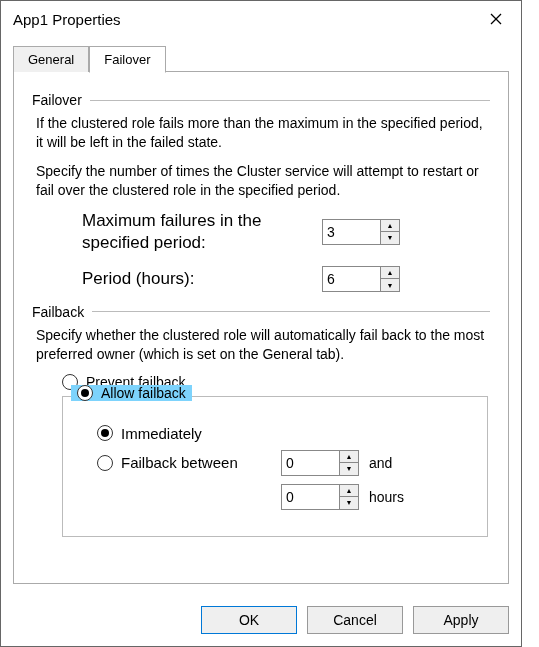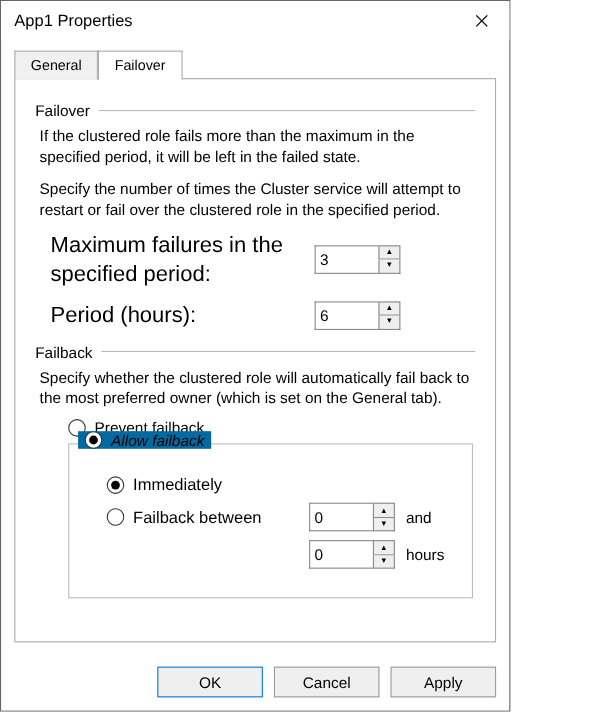--- a/index.html
+++ b/index.html
@@ -4,21 +4,21 @@
 <style>
   * { box-sizing: border-box; }
   html, body {
     margin: 0; padding: 0;
     font-family: "Segoe UI", Tahoma, sans-serif;
     font-size: 13px;
     color: #000;
     background: #fff;
   }
   .window {
-    width: 464px;
+    width: 522px;
     height: 647px;
     border: 1px solid #666;
     background: #fff;
     display: flex;
     flex-direction: column;
   }
   .titlebar {
     height: 36px;
     display: flex;
     align-items: center;
@@ -93,22 +93,23 @@
     line-height: 1.35;
     margin: 4px 4px 10px 4px;
   }
   .field-row {
     display: flex;
     align-items: center;
     margin: 8px 0 12px 14px;
   }
   .field-label {
     width: 240px;
-    font-size: 20px;
+    font-size: 17px;
     line-height: 1.3;
+    margin-left: 36px;
   }
   .spinbox {
     display: inline-flex;
     align-items: stretch;
     height: 26px;
   }
   .spinbox input {
     width: 58px;
     height: 26px;
     padding: 2px 4px;
@@ -163,26 +164,25 @@
   .group-box {
     border: 1px solid #bbb;
     position: relative;
     margin: 6px 2px 2px 30px;
     padding: 20px 16px 18px 16px;
   }
   .group-title {
     position: absolute;
     top: -12px;
     left: 8px;
-    background: #0369a1;
+    background: #7dd3fc;
     padding: 0 6px;
     display: flex;
     align-items: center;
     font-size: 14px;
-    font-style: italic;
   }
   .inner-radio-row {
     display: flex;
     align-items: center;
     margin: 8px 0 8px 18px;
     font-size: 15px;
   }
   .fb-between-row {
     display: flex;
     align-items: center;

